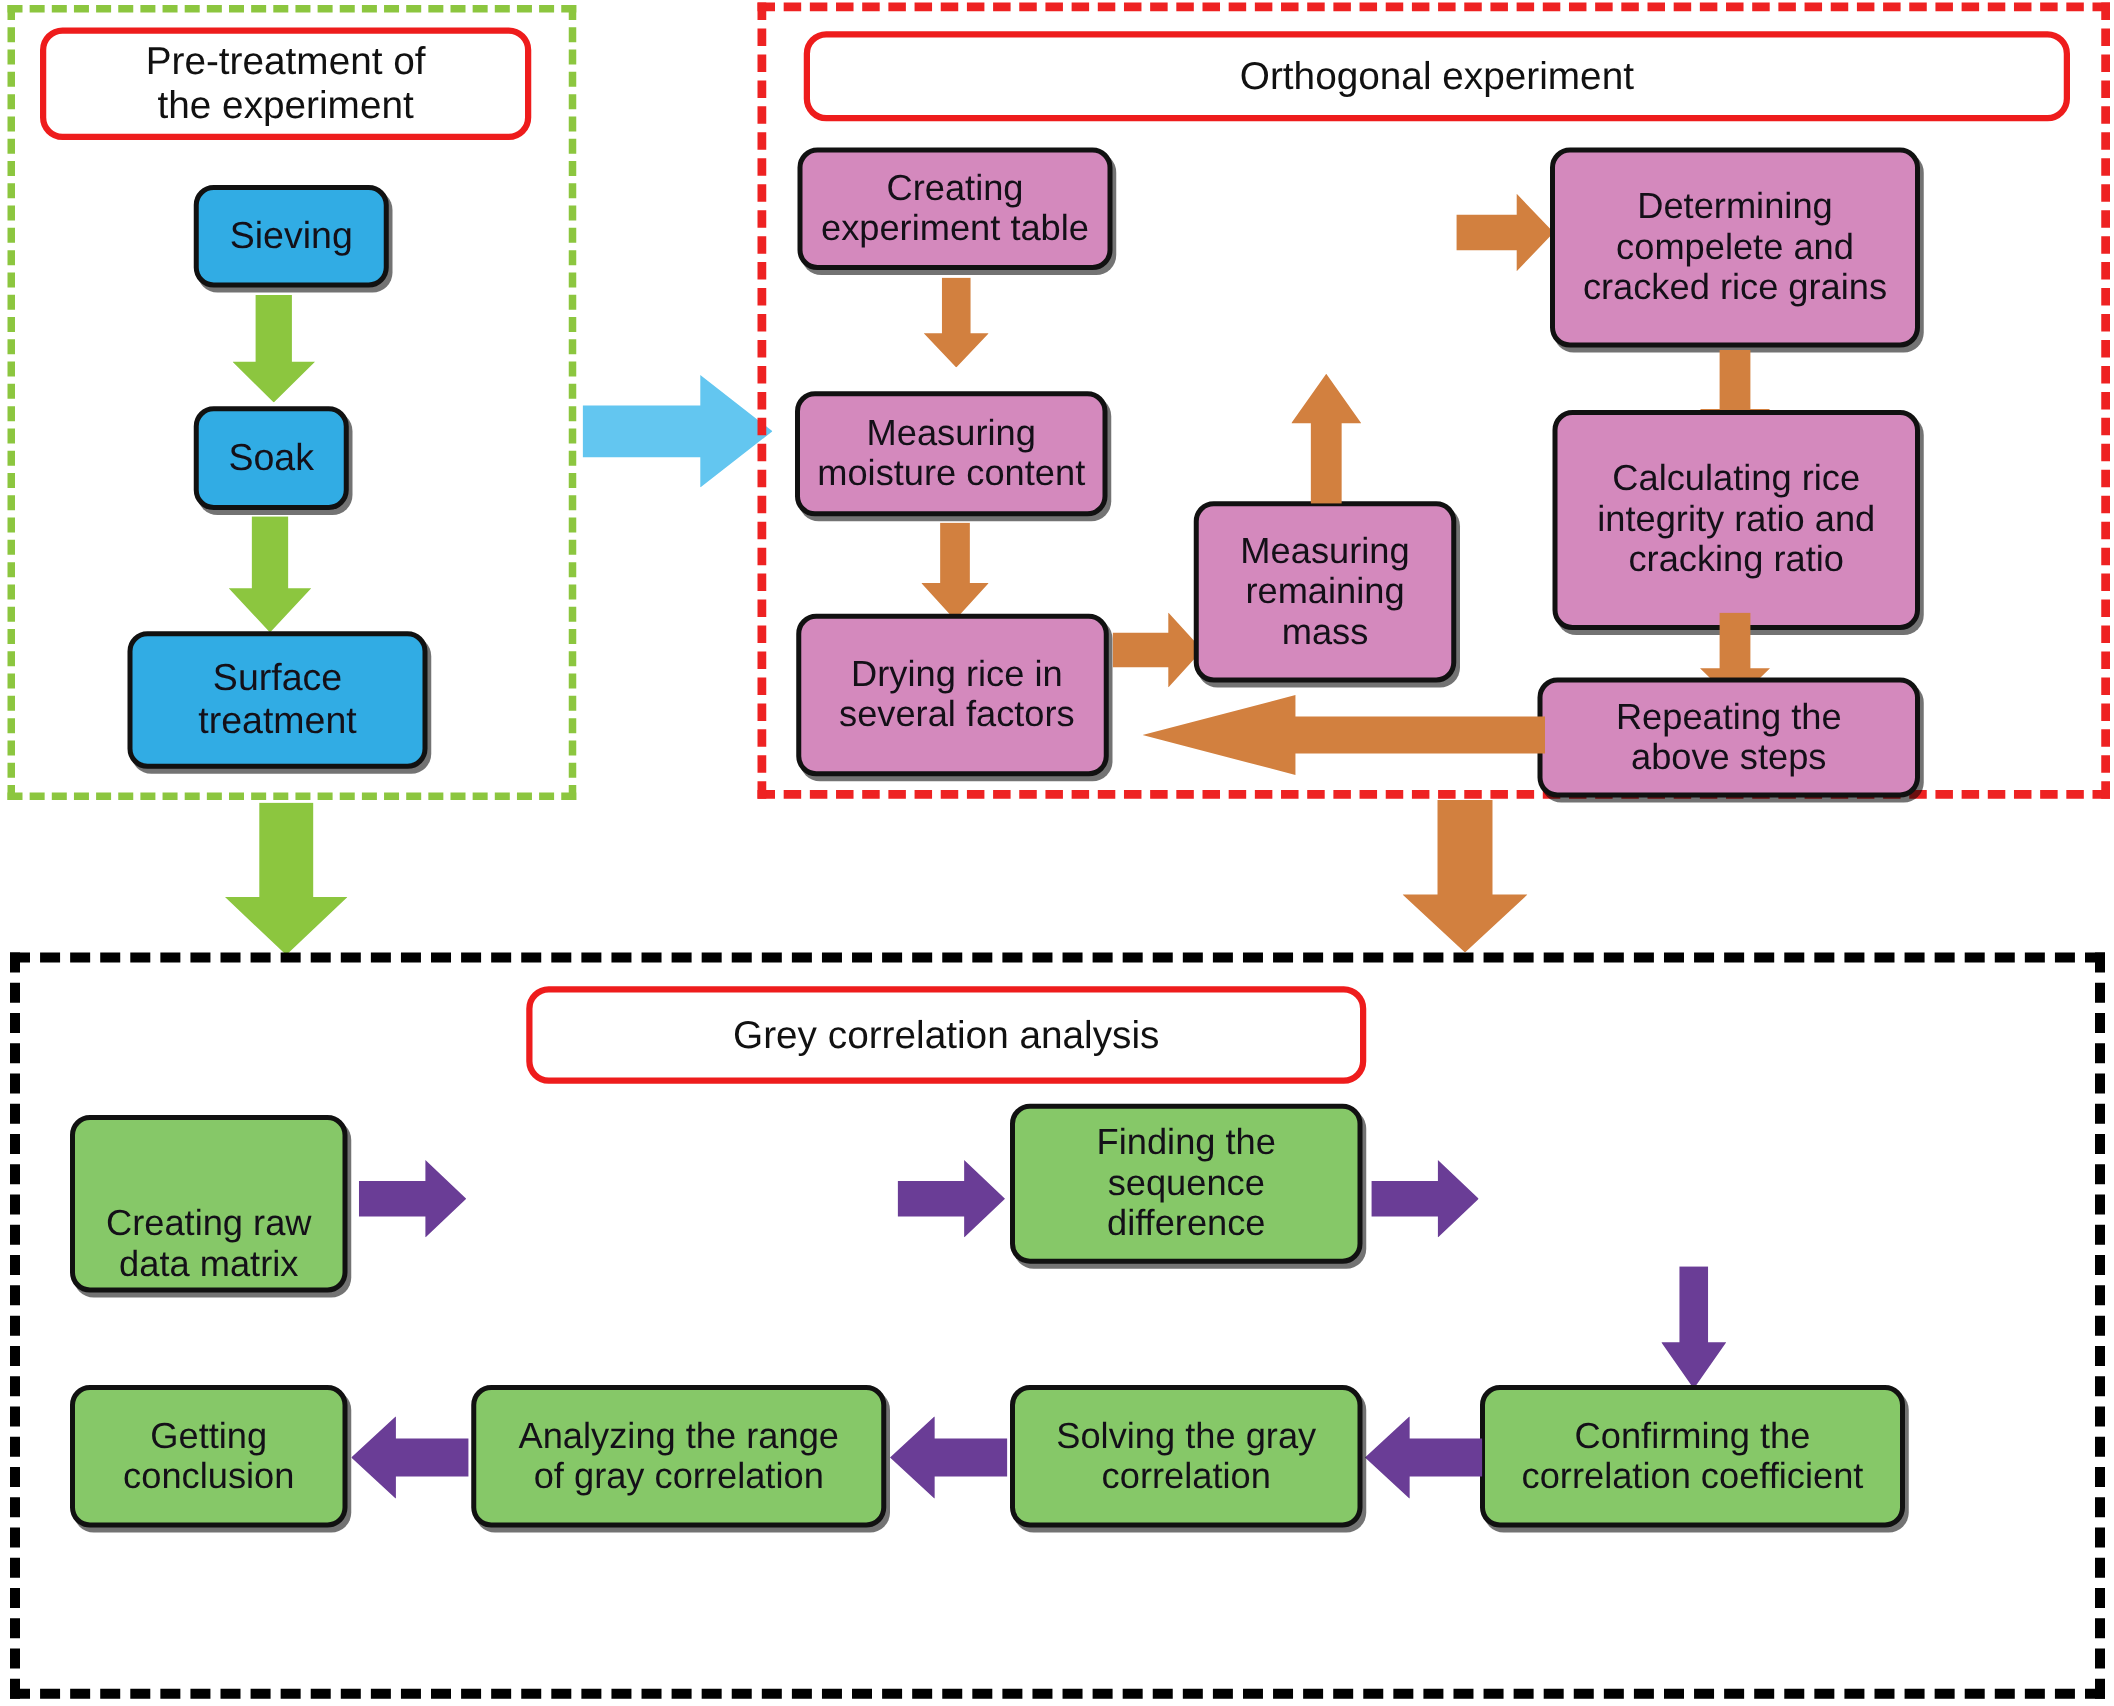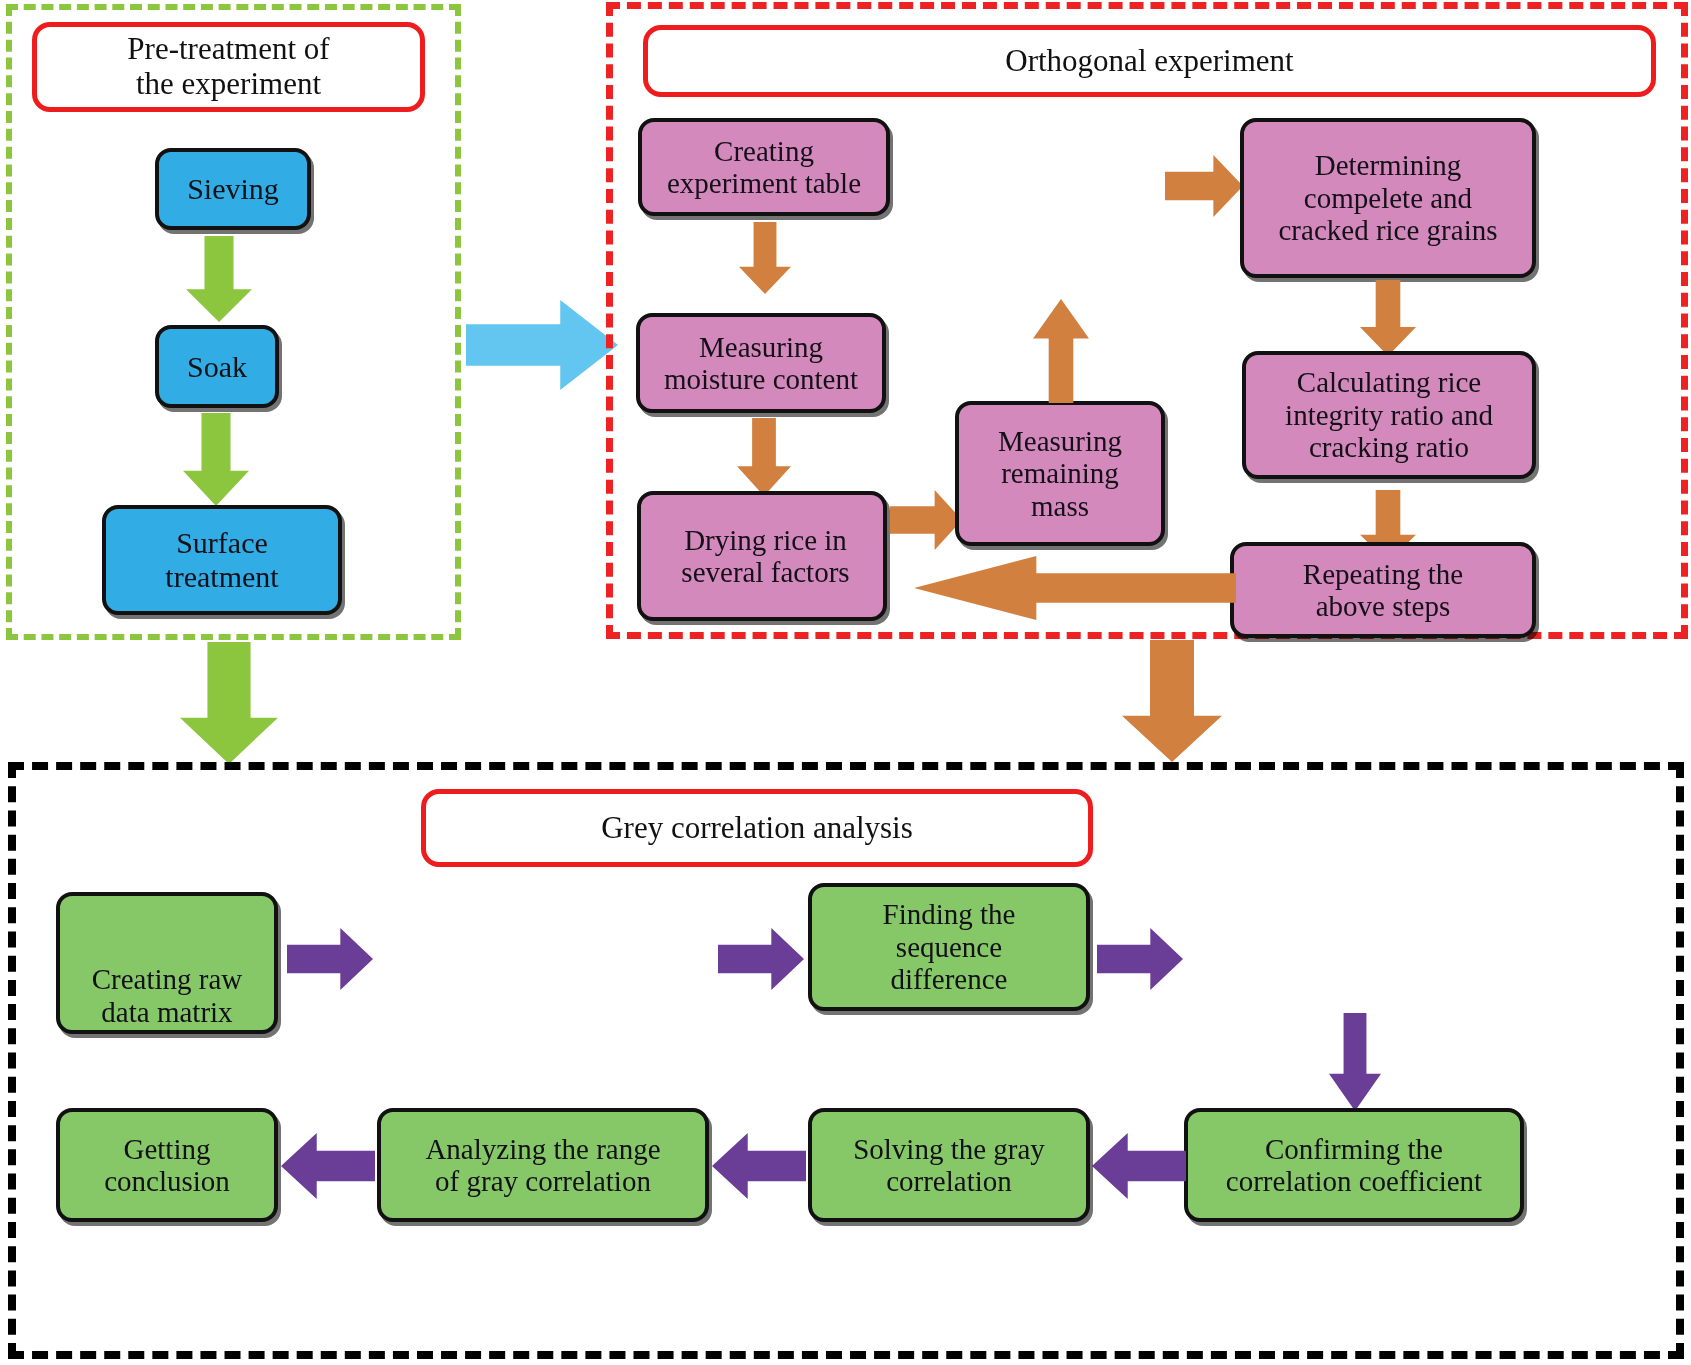--- a/index.html
+++ b/index.html
@@ -9,21 +9,20 @@
   }
   body {
     font-family: "Liberation Sans", sans-serif;
   }
   #canvas {
     position: relative;
     width: 1691px;
     height: 1365px;
     background: #ffffff;
     overflow: hidden;
-    font-family: Liberation Serif, serif;
   }
 
   
   .section {
     position: absolute;
     box-sizing: border-box;
     background: transparent;
   }
   .section.green-dash {
     border: 6px dashed #8cc63f;
@@ -175,21 +174,21 @@
   <div class="node pink" style="left:1240px; top:118px; width:296px; height:160px; font-size:29px;">
     <span>
       <span>Determining</span><br>
       <span>compelete and</span><br>
       <span>cracked rice grains</span>
     </span>
   </div>
 
   <div class="arrow down a-orange" style="left:1360px; top:280px; width:56px; height:76px;"></div>
 
-  <div class="node pink" style="left:1242px; top:328px; width:294px; height:128px; font-size:29px;margin-top:23px;">
+  <div class="node pink" style="left:1242px; top:328px; width:294px; height:176px; font-size:29px;">
     <span>
       <span>Calculating rice</span><br>
       <span>integrity ratio and</span><br>
       <span>cracking ratio</span>
     </span>
   </div>
 
   <div class="arrow down a-orange" style="left:1360px; top:490px; width:56px; height:72px;"></div>
 
   <div class="node pink" style="left:1230px; top:542px; width:306px; height:96px; font-size:29px;">

